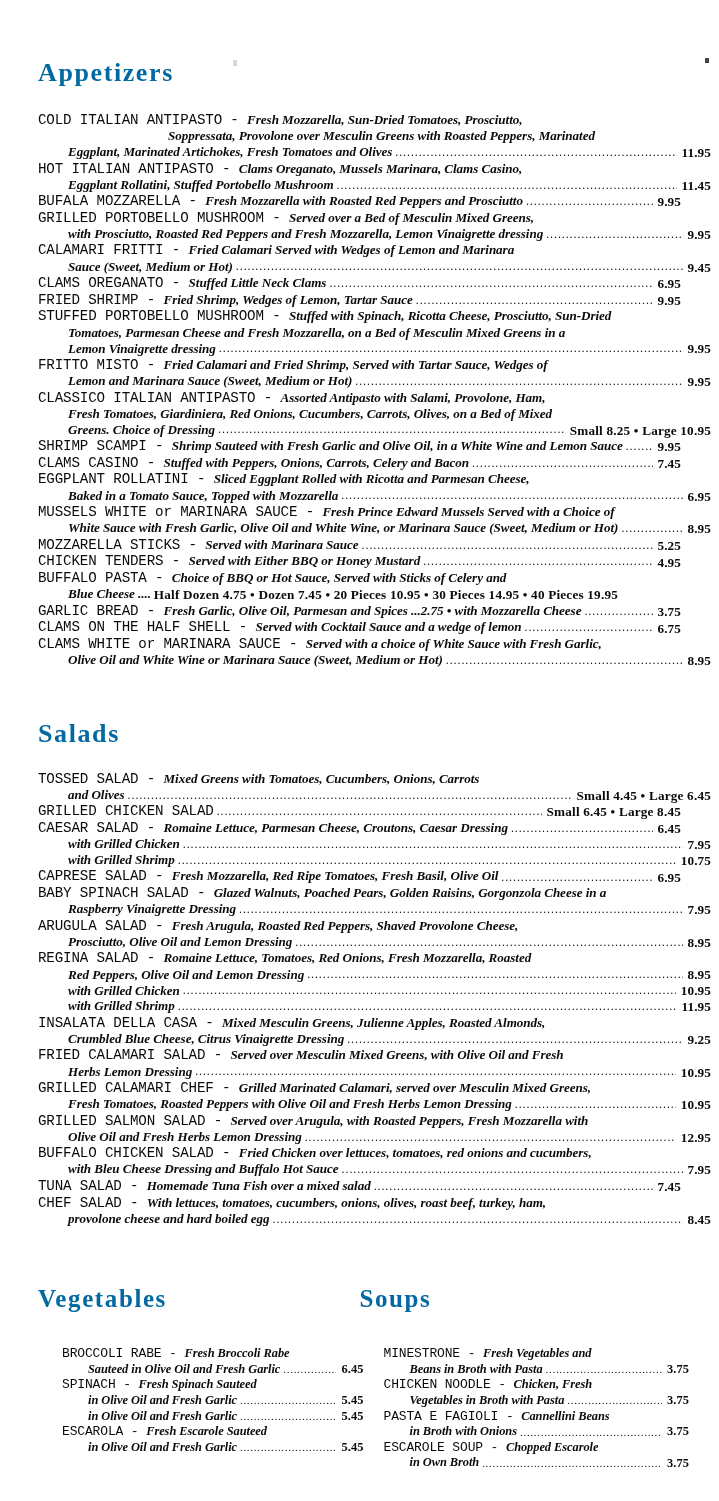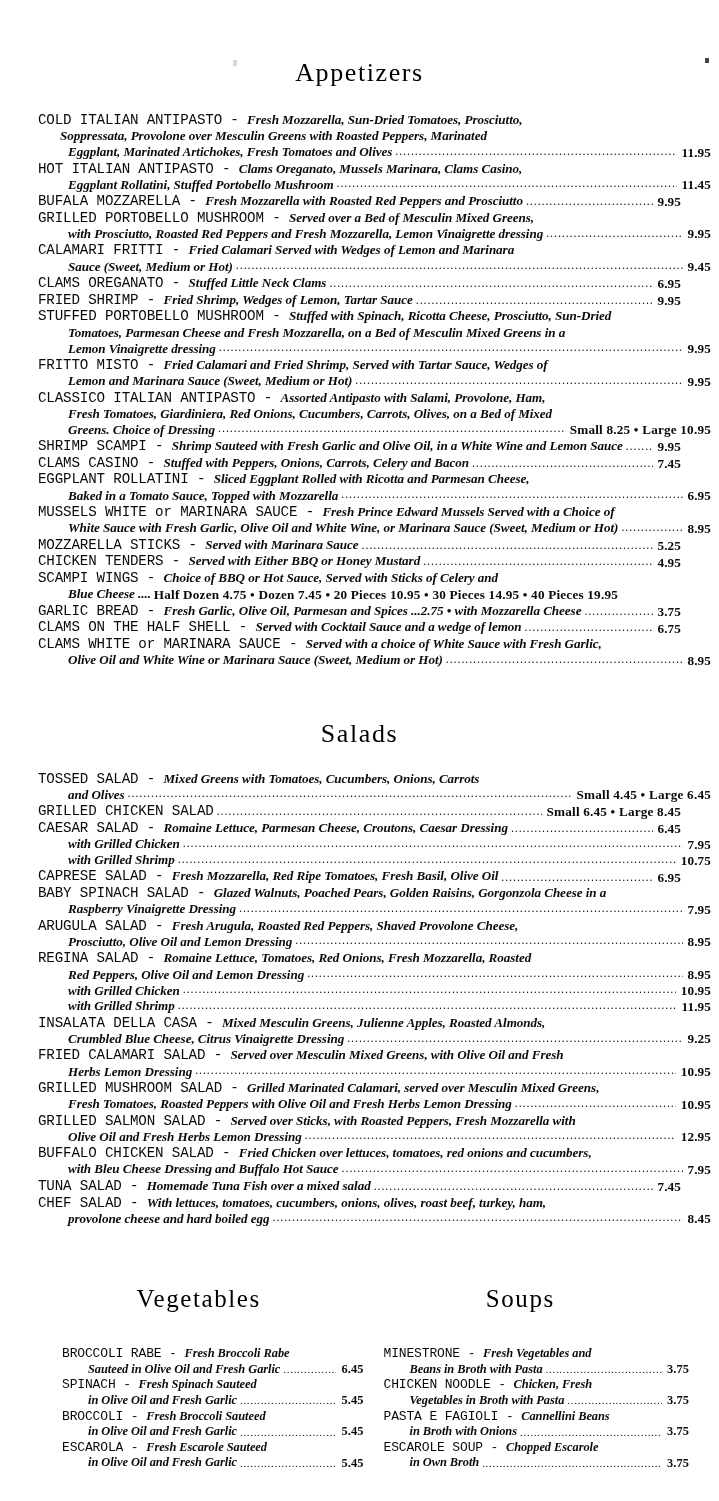--- a/index.html
+++ b/index.html
@@ -20,26 +20,25 @@
   .page {
     width: 719px;
     height: 1501px;
     position: relative;
     box-sizing: border-box;
     padding: 0 38px;
   }
 
   
   .section-title {
-    text-align: center;
     font-family: "Liberation Serif", "DejaVu Serif", serif;
-    font-weight: normal;
+    font-weight: bold;
     font-size: 26px;
     letter-spacing: 1.6px;
-    color: #000000;
+    color: #0369a1;
   }
   #appetizers-title { margin: 58px 0 0 0; }
   #salads-title { margin: 0; padding-top: 50px; }
 
   .two-col-titles {
     display: flex;
     margin-top: 42px;
   }
   .two-col-titles .section-title {
     flex: 1 1 50%;
@@ -61,22 +60,22 @@
   }
 
   
   .row {
     display: flex;
     align-items: flex-end;
     width: 100%;
     line-height: 1.14;
     font-size: 13.4px;
   }
-  .row.indent-1 { padding-left: 22px; }
-  .row.indent-2 { padding-left: 30px; align-items: center; }
+  .row.indent-1 { padding-left: 22px; justify-content: center; }
+  .row.indent-2 { padding-left: 30px; }
 
   .row-text {
     white-space: nowrap;
     flex: 0 0 auto;
   }
   .leader {
     flex: 1 1 auto;
     min-width: 6px;
     position: relative;
     overflow: hidden;
@@ -296,21 +295,21 @@
       </li>
       <li class="menu-item">
         <div class="row">
           <span class="row-text"><span class="nm">CHICKEN TENDERS - </span><span class="ds">Served with Either BBQ or Honey Mustard</span></span>
           <span class="leader"></span>
           <span class="price">4.95</span>
         </div>
       </li>
       <li class="menu-item">
         <div class="row no-leader">
-          <span class="row-text"><span class="nm">SCAMPI WINGS - </span><span class="ds">Choice of BBQ or Hot Sauce, Served with Sticks of Celery and</span></span>
+          <span class="row-text"><span class="nm">BUFFALO PASTA - </span><span class="ds">Choice of BBQ or Hot Sauce, Served with Sticks of Celery and</span></span>
         </div>
         <div class="row indent-2 no-leader">
           <span class="row-text"><span class="ds">Blue Cheese ....</span></span>
           <span class="price multi">Half Dozen  4.75  •  Dozen  7.45  •  20 Pieces  10.95  •  30 Pieces  14.95  •  40 Pieces  19.95</span>
         </div>
       </li>
       <li class="menu-item">
         <div class="row">
           <span class="row-text"><span class="nm">GARLIC BREAD - </span><span class="ds">Fresh Garlic, Olive Oil, Parmesan and Spices ...2.75  •  with Mozzarella Cheese</span></span>
           <span class="leader"></span>
@@ -435,31 +434,31 @@
           <span class="row-text"><span class="nm">FRIED CALAMARI SALAD - </span><span class="ds">Served over Mesculin Mixed Greens, with Olive Oil and Fresh</span></span>
         </div>
         <div class="row indent-2">
           <span class="row-text"><span class="ds">Herbs Lemon Dressing</span></span>
           <span class="leader"></span>
           <span class="price">10.95</span>
         </div>
       </li>
       <li class="menu-item">
         <div class="row no-leader">
-          <span class="row-text"><span class="nm">GRILLED MUSHROOM SALAD - </span><span class="ds">Grilled Marinated Calamari, served over Mesculin Mixed Greens,</span></span>
+          <span class="row-text"><span class="nm">GRILLED CALAMARI CHEF - </span><span class="ds">Grilled Marinated Calamari, served over Mesculin Mixed Greens,</span></span>
         </div>
         <div class="row indent-2">
           <span class="row-text"><span class="ds">Fresh Tomatoes, Roasted Peppers with Olive Oil and Fresh Herbs Lemon Dressing</span></span>
           <span class="leader"></span>
           <span class="price">10.95</span>
         </div>
       </li>
       <li class="menu-item">
         <div class="row no-leader">
-          <span class="row-text"><span class="nm">GRILLED SALMON SALAD - </span><span class="ds">Served over Sticks, with Roasted Peppers, Fresh Mozzarella with</span></span>
+          <span class="row-text"><span class="nm">GRILLED SALMON SALAD - </span><span class="ds">Served over Arugula, with Roasted Peppers, Fresh Mozzarella with</span></span>
         </div>
         <div class="row indent-2">
           <span class="row-text"><span class="ds">Olive Oil and Fresh Herbs Lemon Dressing</span></span>
           <span class="leader"></span>
           <span class="price">12.95</span>
         </div>
       </li>
       <li class="menu-item">
         <div class="row no-leader">
           <span class="row-text"><span class="nm">BUFFALO CHICKEN SALAD - </span><span class="ds">Fried Chicken over lettuces, tomatoes, red onions and cucumbers,</span></span>
@@ -511,23 +510,20 @@
             <div class="row no-leader">
               <span class="row-text"><span class="nm">SPINACH - </span><span class="ds">Fresh Spinach Sauteed</span></span>
             </div>
             <div class="row indent-1">
               <span class="row-text"><span class="ds">in Olive Oil and Fresh Garlic</span></span>
               <span class="leader"></span>
               <span class="price">5.45</span>
             </div>
           </li>
           <li class="menu-item">
-            <div class="row no-leader">
-              <span class="row-text"><span class="nm">BROCCOLI - </span><span class="ds">Fresh Broccoli Sauteed</span></span>
-            </div>
             <div class="row indent-1">
               <span class="row-text"><span class="ds">in Olive Oil and Fresh Garlic</span></span>
               <span class="leader"></span>
               <span class="price">5.45</span>
             </div>
           </li>
           <li class="menu-item">
             <div class="row no-leader">
               <span class="row-text"><span class="nm">ESCAROLA - </span><span class="ds">Fresh Escarole Sauteed</span></span>
             </div>

